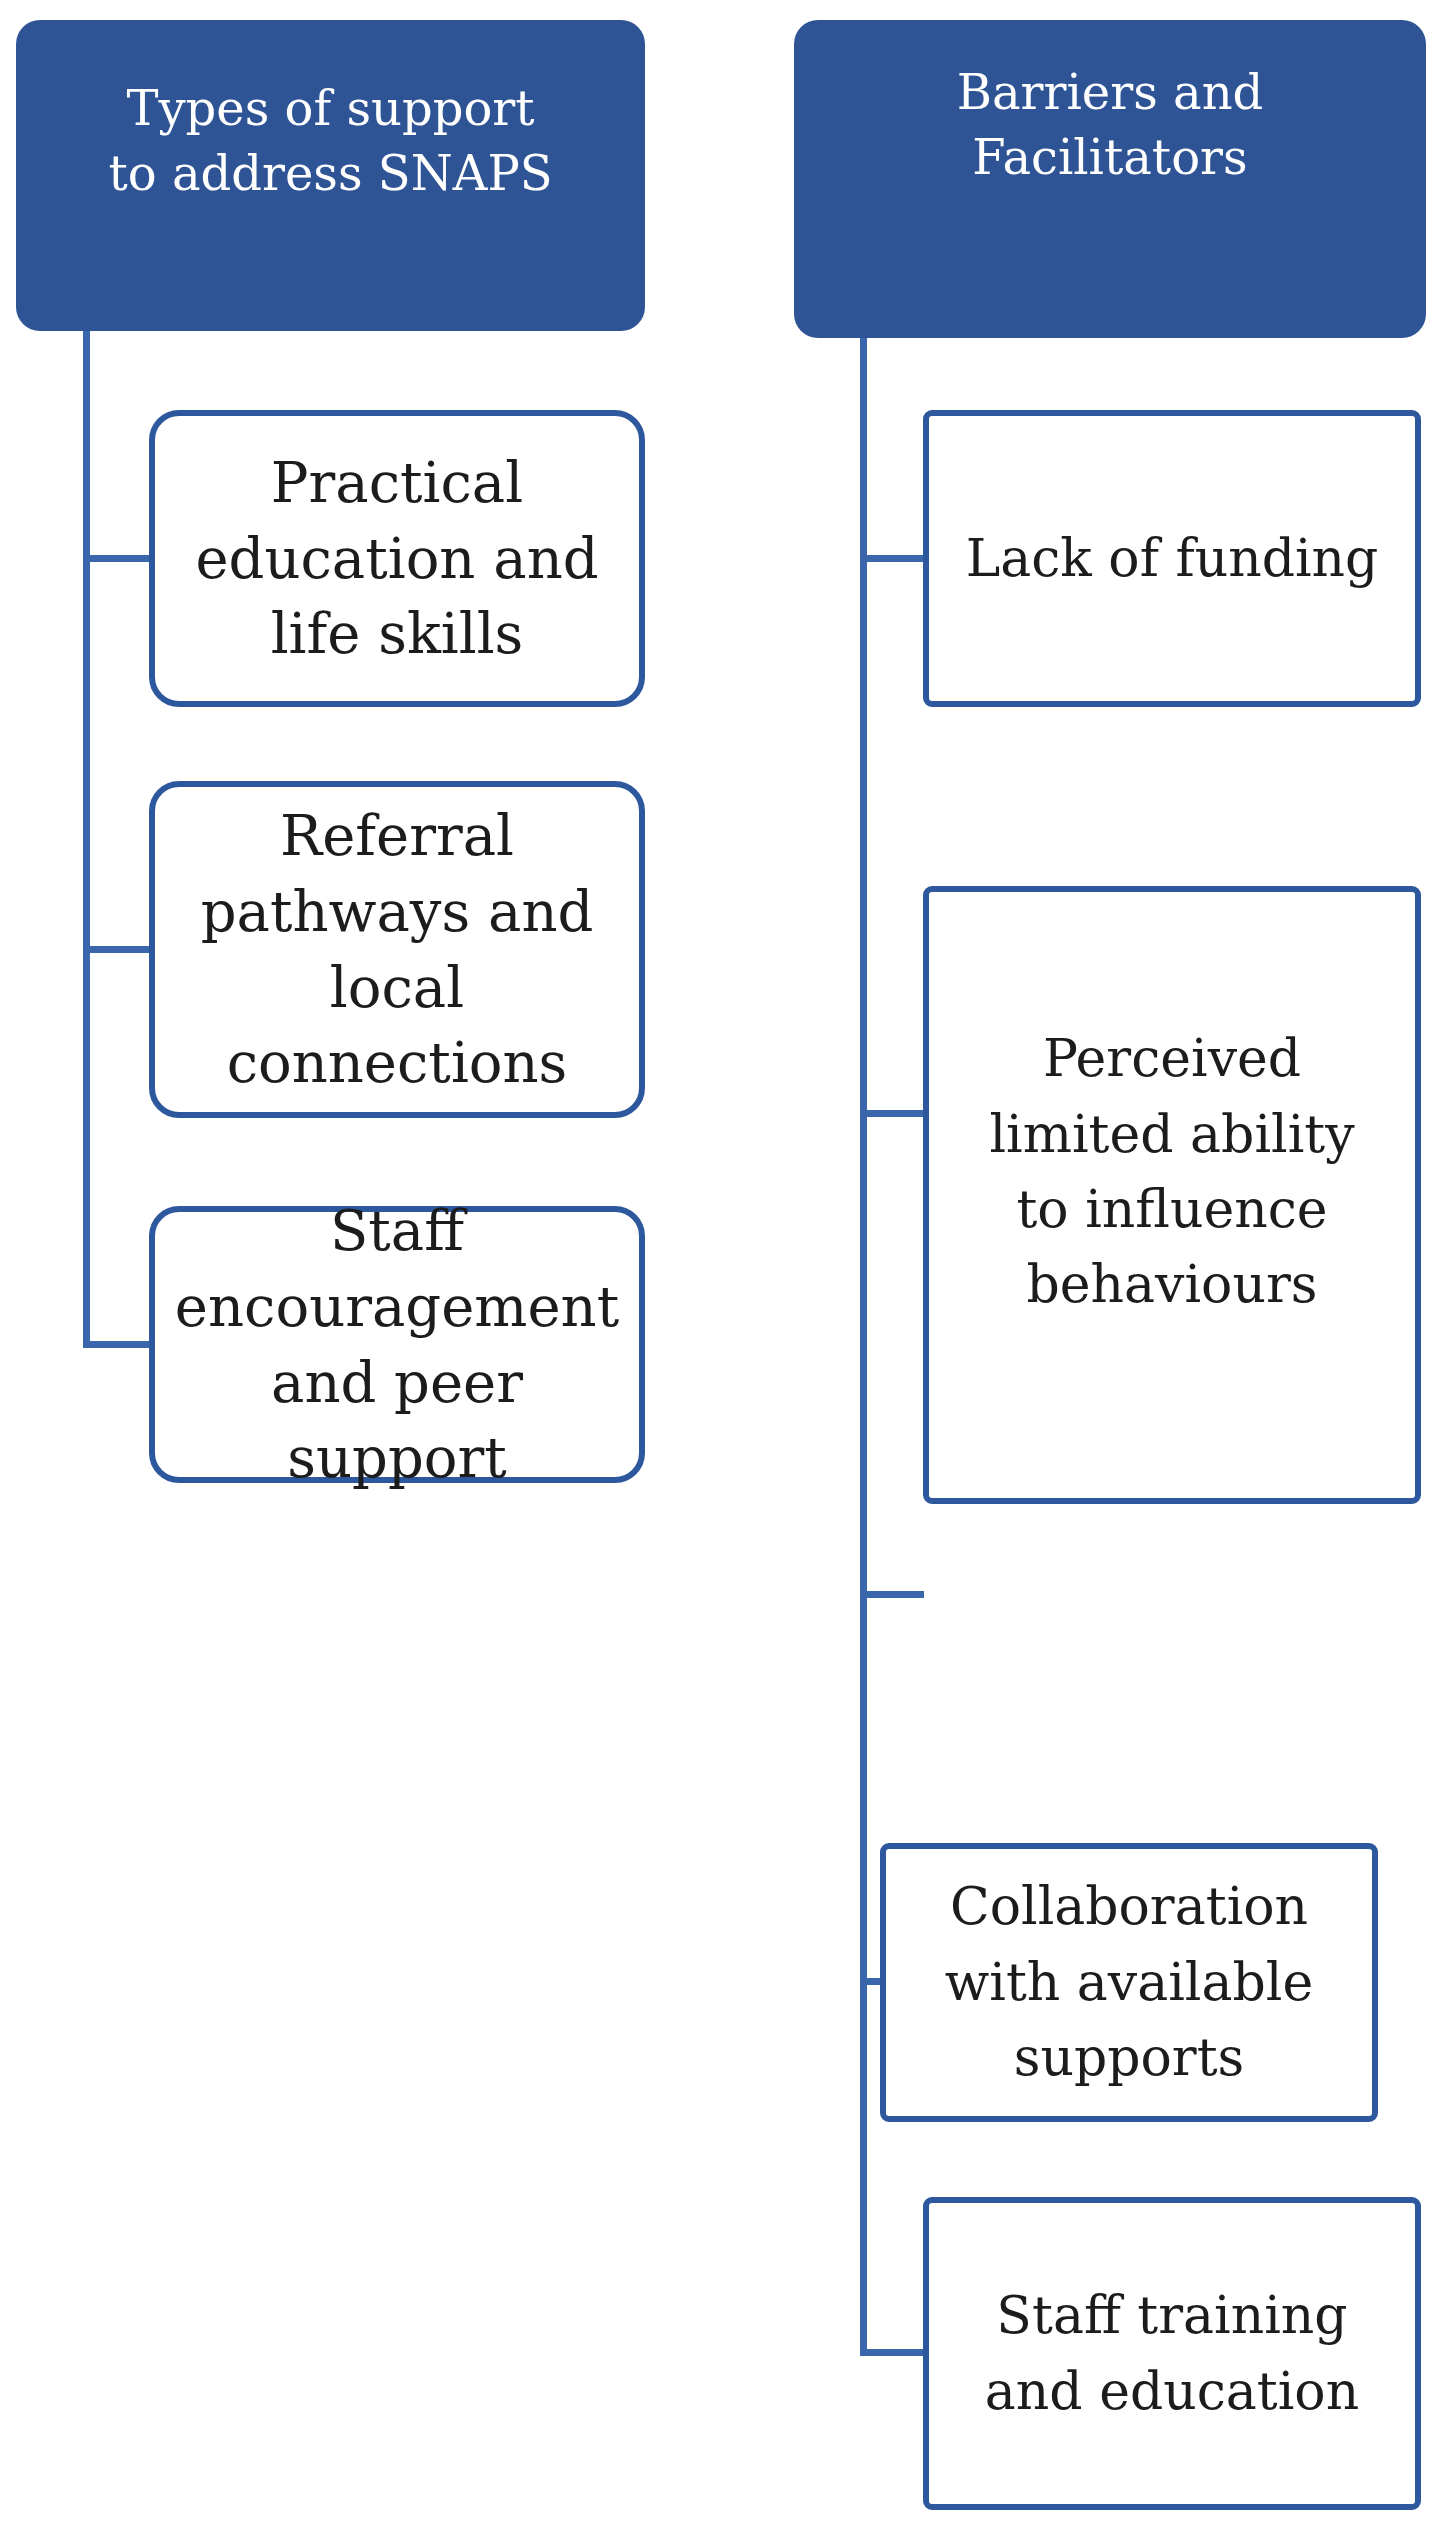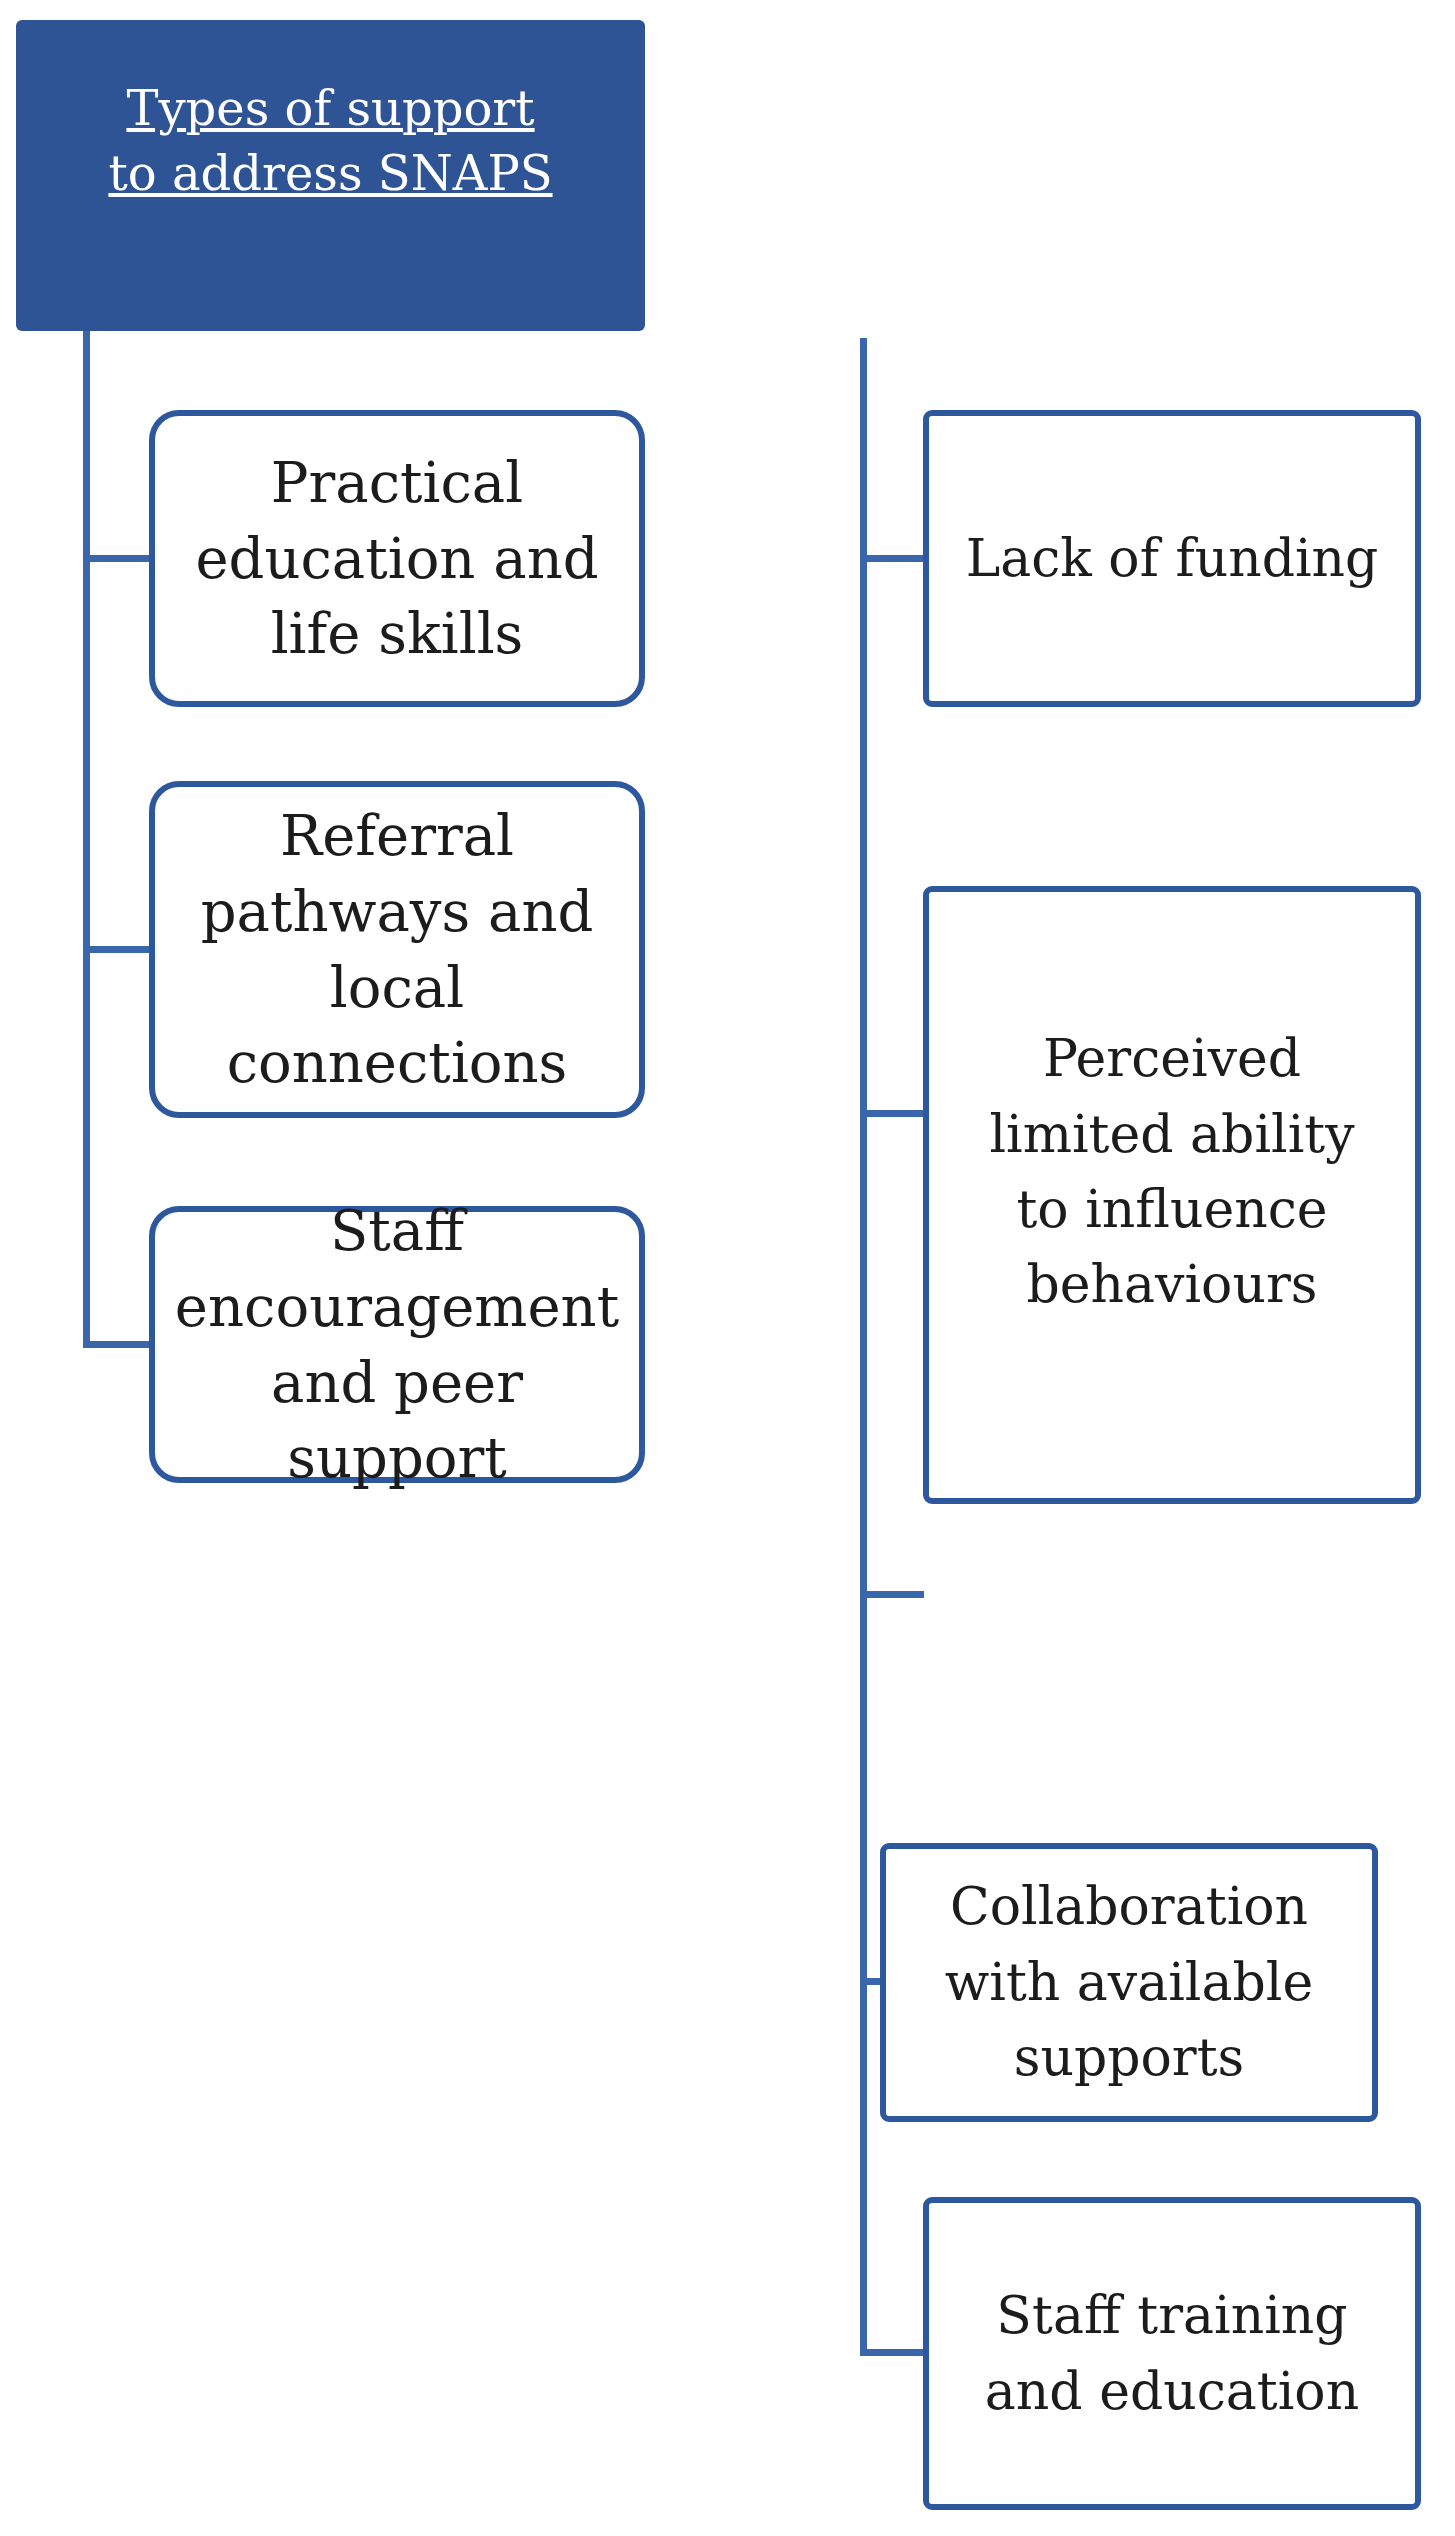--- a/index.html
+++ b/index.html
@@ -28,25 +28,24 @@
     display: flex;
     align-items: center;
     justify-content: center;
     text-align: center;
     white-space: pre;
     box-sizing: border-box;
   }
   .hdr {
     background: var(--header-fill);
     color: var(--header-text);
-    border-radius: 6px;
+    border-radius: 24px;
     font-size: 48px;
     line-height: 1.36;
     align-items: flex-start;
-    text-decoration: underline;
   }
   .child {
     background: var(--background);
     border: 6px solid var(--box-border);
     border-radius: 30px;
     color: var(--body-text);
   }
   .cl { font-size: 56px; line-height: 1.35; }
   .cr { font-size: 52px; line-height: 1.45; border-radius: 9px; }
   .line {
@@ -104,20 +103,24 @@
 and peer
 support</span>
   </div>
   <div class="node child cl p-l2">
     <span>Referral
 pathways and
 local
 connections</span>
   </div>
 
+  <div class="node hdr p-hdr-r">
+    <span>Barriers and
+Facilitators</span>
+  </div>
 
   <div class="line v-r"></div>
   <div class="line s-r1"></div>
   <div class="line s-r2"></div>
   <div class="line s-r3"></div>
   <div class="line s-r4"></div>
   <div class="line s-r5"></div>
 
   <div class="node child cr p-r1">
     <span>Lack of funding</span>

